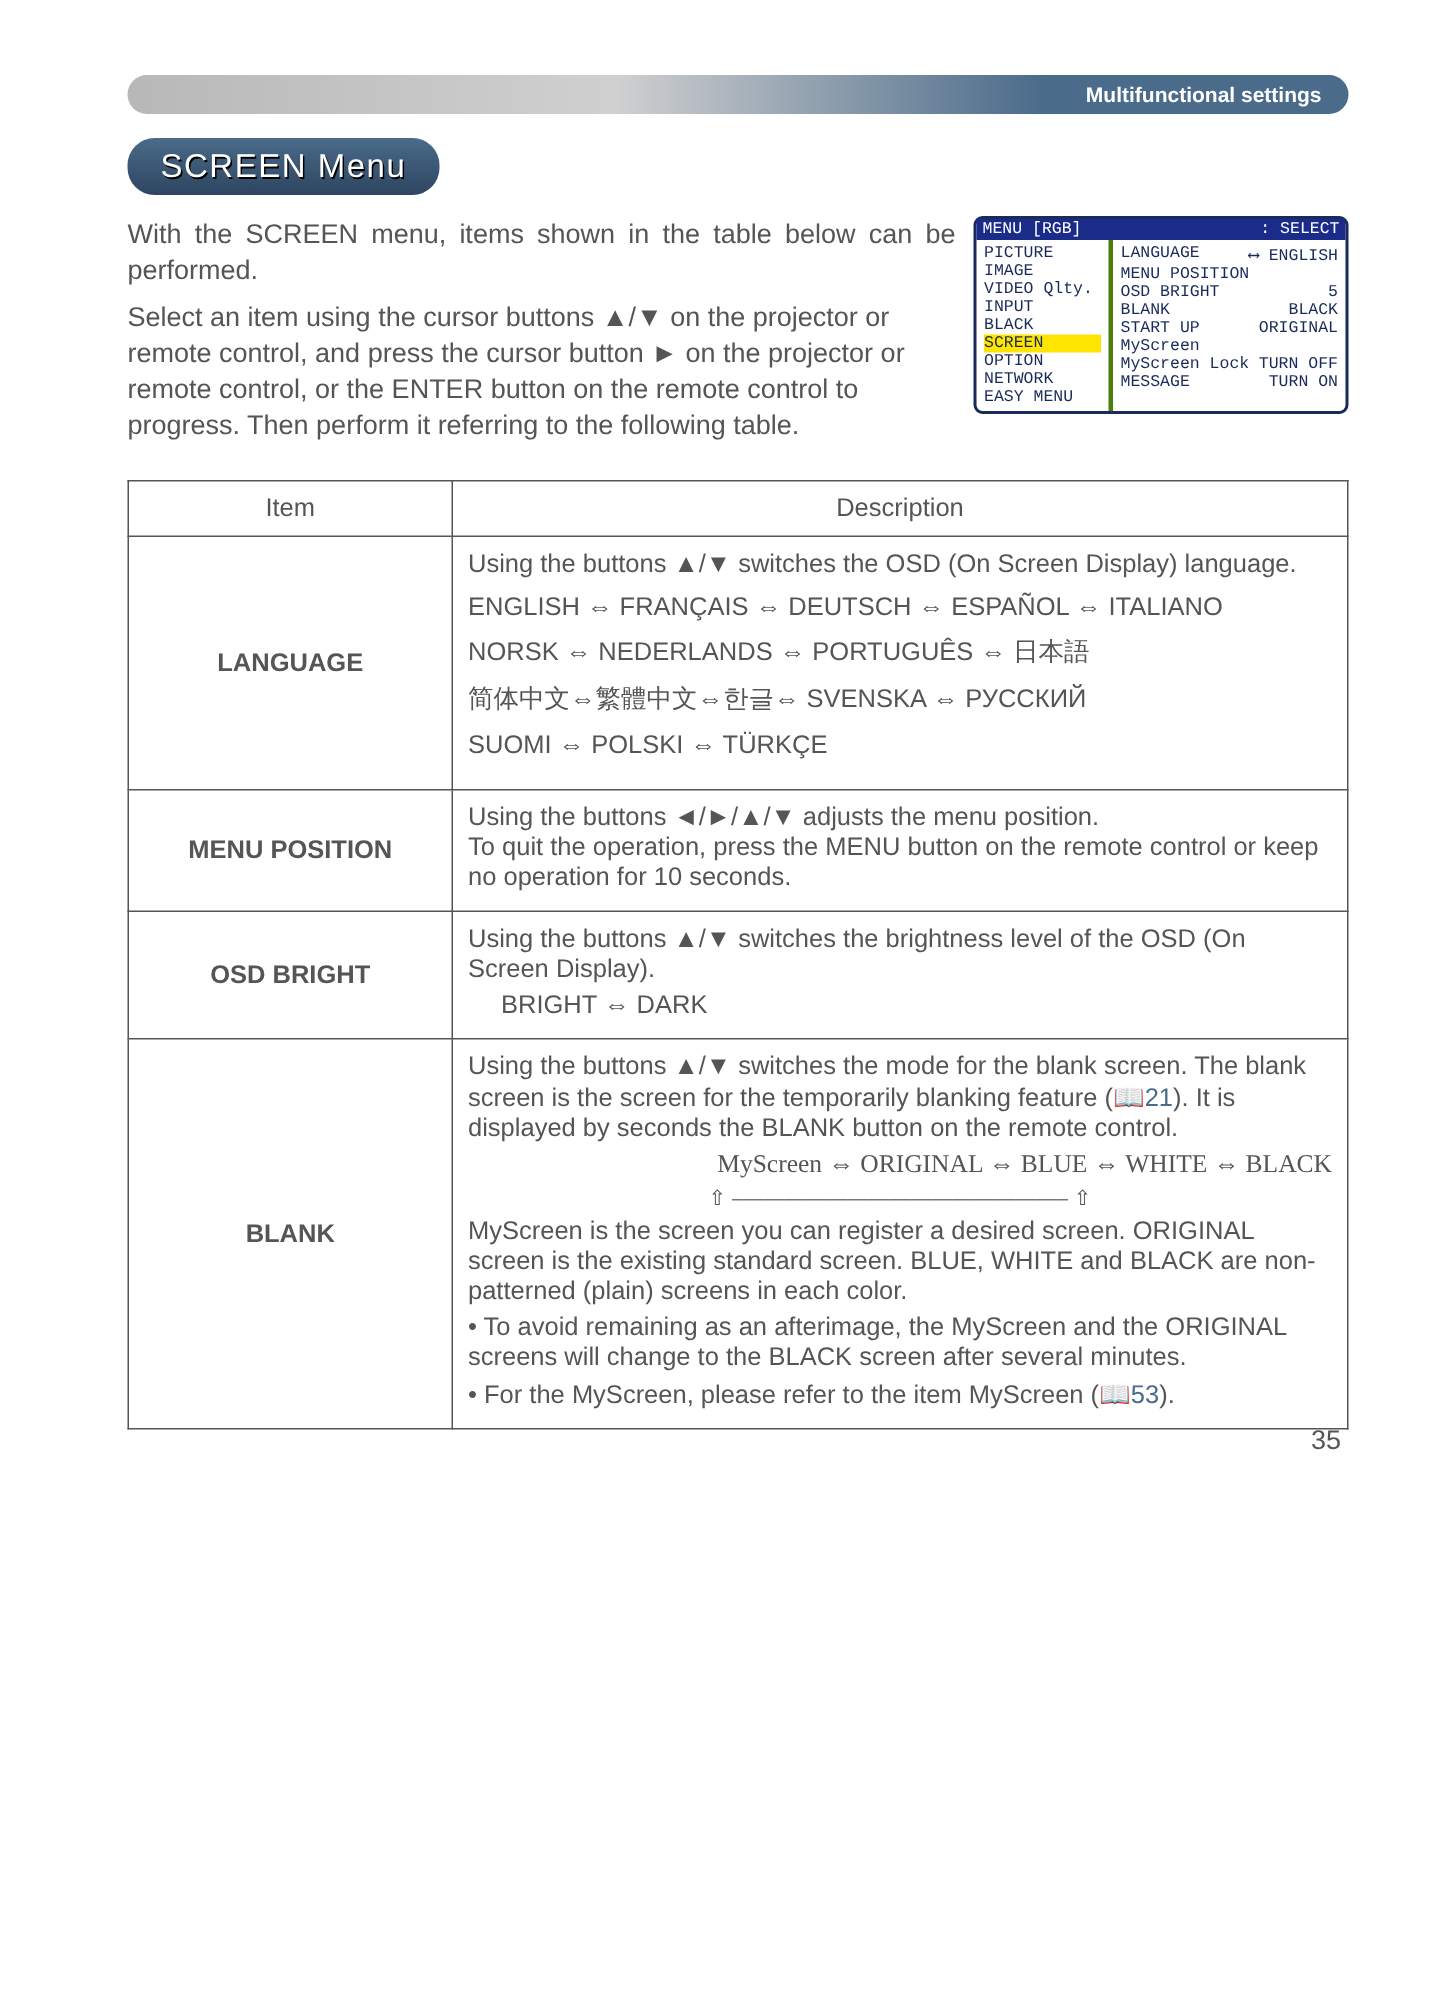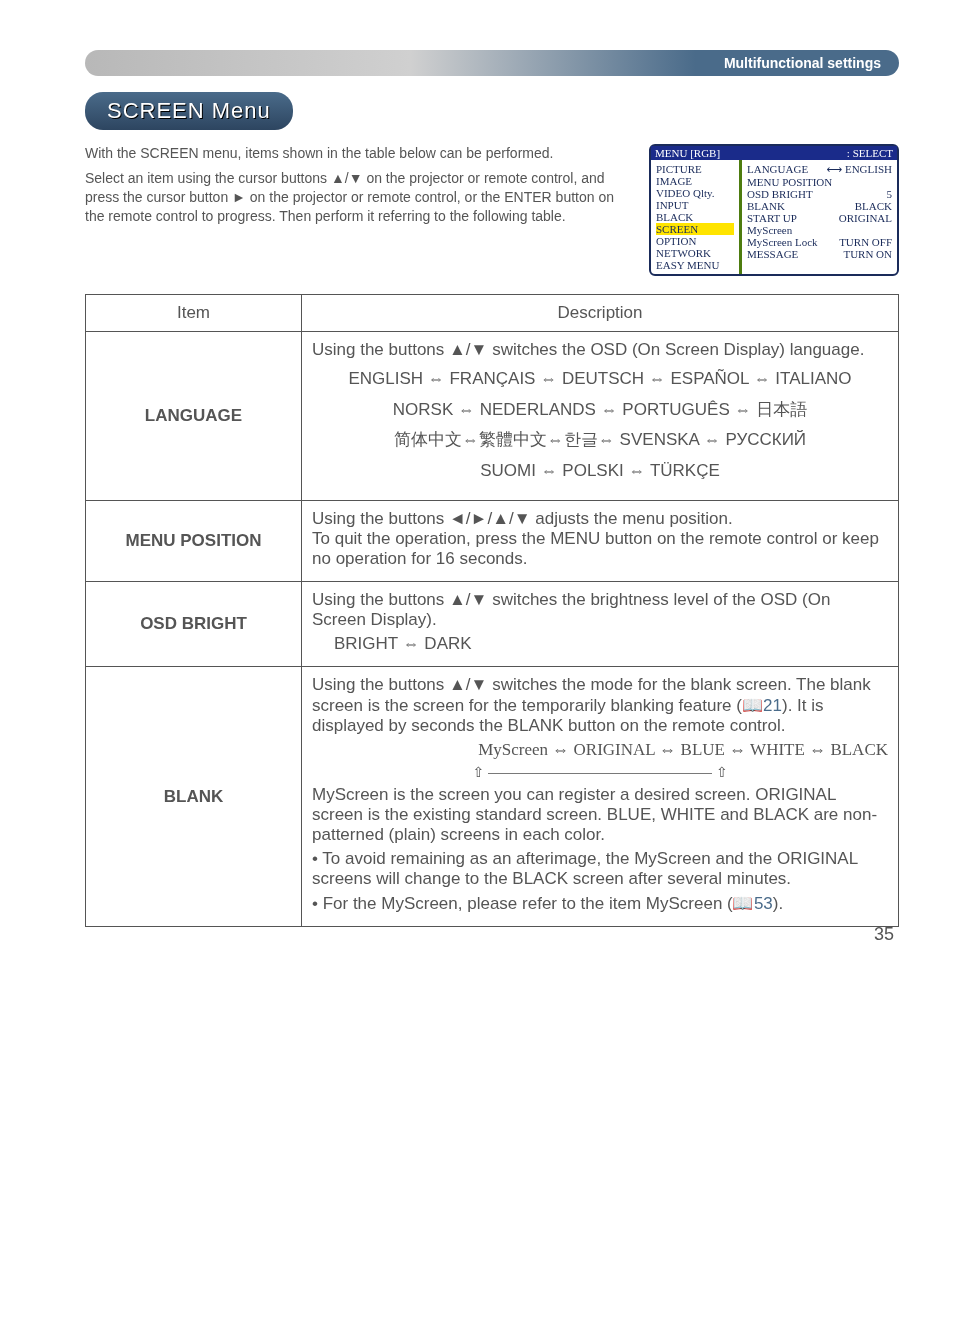--- a/index.html
+++ b/index.html
@@ -38,31 +38,31 @@
     letter-spacing: 1px;
   }
   .intro-block {
     display: flex;
     gap: 12px;
     margin-bottom: 18px;
   }
   .intro-text {
     flex: 1;
     color: #555;
-    font-size: 14px;
+    font-size: 18px;
     line-height: 1.35;
   }
   .intro-text p { margin: 0 0 6px 0; }
   .osd {
     width: 250px;
   }
   .osd-box {
     border: 2px solid #1a2b5a;
     border-radius: 6px;
-    font-family: Liberation Serif, serif;
+    font-family: Liberation Mono, monospace;
     font-size: 11px;
     color: #1a2b5a;
   }
   .osd-title {
     background: #1a2b8a;
     color: #fff;
     padding: 1px 4px;
     display: flex;
     justify-content: space-between;
   }
@@ -96,21 +96,21 @@
   }
   .item-cell {
     font-weight: bold;
     text-align: center;
     vertical-align: middle !important;
     width: 195px;
   }
   .desc p { margin: 0 0 4px 0; }
   .indent { padding-left: 22px; }
   .lang-flow {
-    text-align: center;
+    text-align: left;
     line-height: 1.8;
     margin: 4px 0 6px 0;
   }
   .page-num {
     position: absolute;
     bottom: 22px;
     right: 60px;
     font-size: 18px;
     color: #555;
   }
@@ -208,21 +208,21 @@
           <div>简体中文⇔繁體中文⇔한글⇔ SVENSKA ⇔ РУССКИЙ</div>
           <div>SUOMI ⇔ POLSKI ⇔ TÜRKÇE</div>
         </div>
       </td>
     </tr>
 
     <tr>
       <td class="item-cell">MENU POSITION</td>
       <td class="desc">
         <p style="white-space:pre-line;">Using the buttons ◄/►/▲/▼ adjusts the menu position.
-To quit the operation, press the MENU button on the remote control or keep no operation for 16 seconds.</p>
+To quit the operation, press the MENU button on the remote control or keep no operation for 10 seconds.</p>
       </td>
     </tr>
 
     <tr>
       <td class="item-cell">OSD BRIGHT</td>
       <td class="desc">
         <p>Using the buttons ▲/▼ switches the brightness level of the OSD (On Screen Display).</p>
         <p class="indent">BRIGHT ⇔ DARK</p>
       </td>
     </tr>

